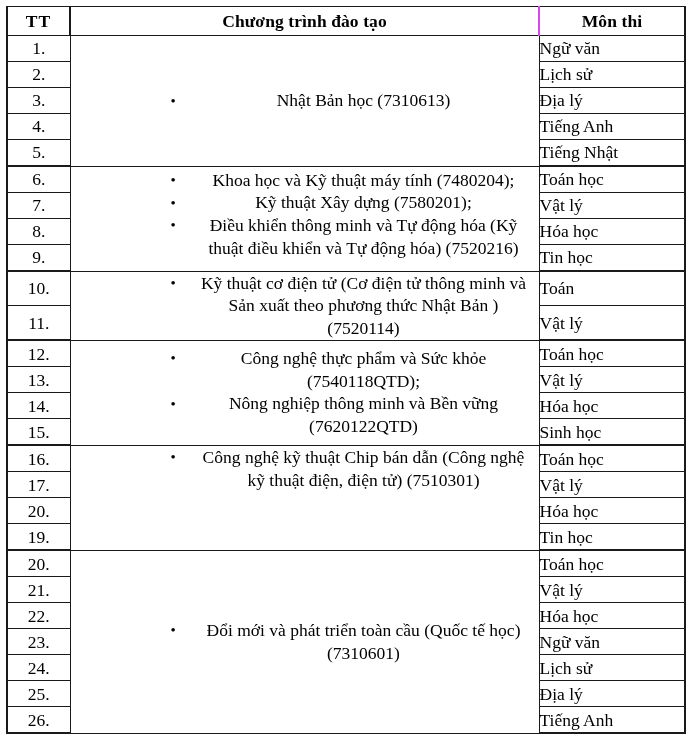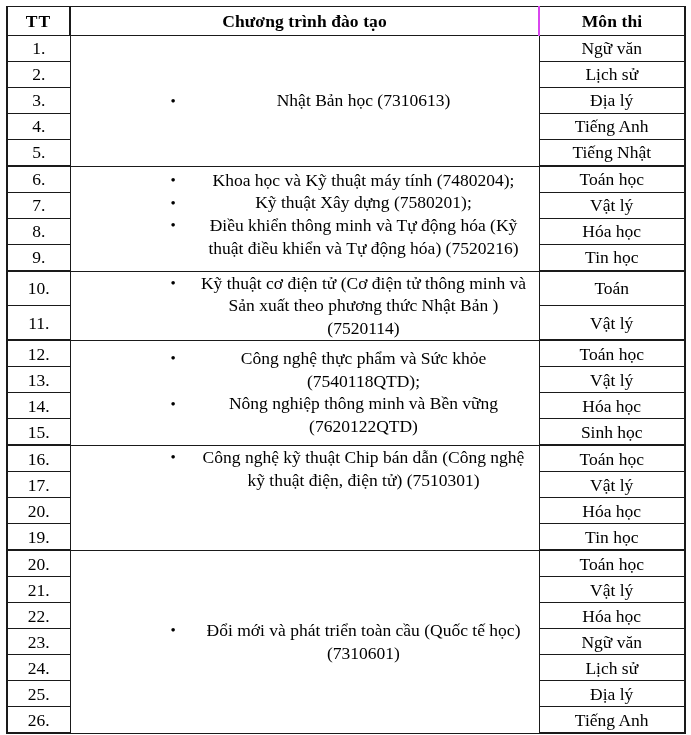--- a/index.html
+++ b/index.html
@@ -50,21 +50,20 @@
   thead th.th-tt   { letter-spacing: 1px; }
 
   
   td.tt-cell {
     height: 25px;
     text-align: center;
     font-size: 17.5px;
   }
   
   td.subj-cell {
-    text-align: center;
     font-size: 17.5px;
     margin-left: 7px;
   }
   
   td.prog-cell {
     text-align: left;
     padding: 0;
     vertical-align: middle;
   }
   td.prog-cell.v-top { vertical-align: top; }

